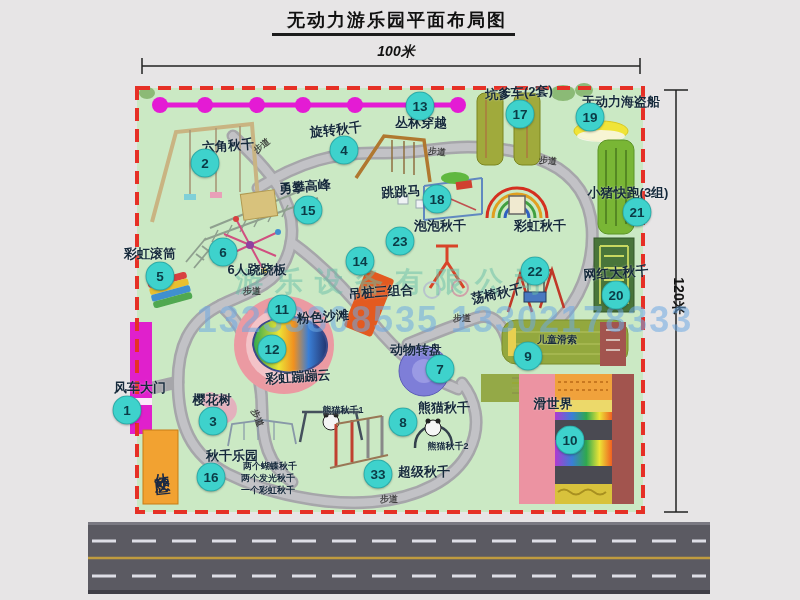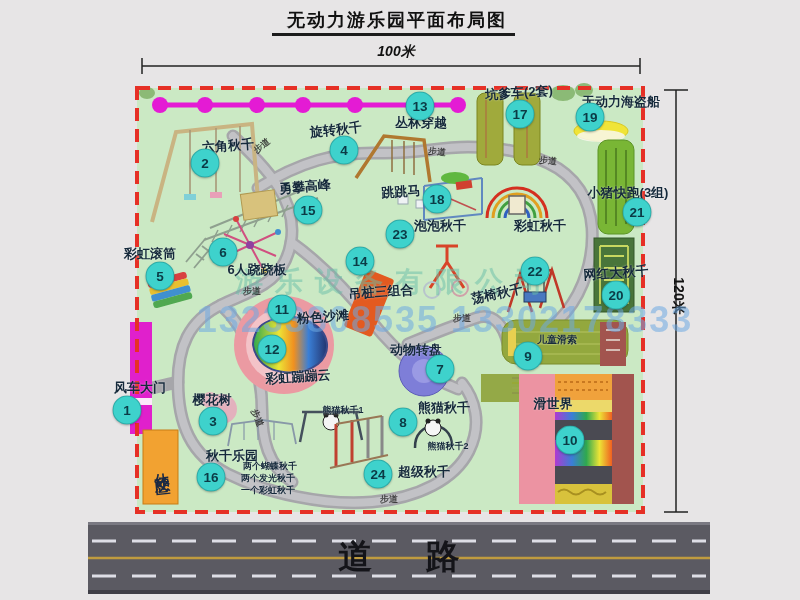--- a/index.html
+++ b/index.html
@@ -271,21 +271,20 @@
     </g>
   </svg>
 
   <div class="abs title" style="left:397px;top:8px;">无动力游乐园平面布局图</div>
   <div class="title-underline"></div>
   <div class="abs dim" style="left:396px;top:52px;font-style:italic;">100米</div>
   <div class="abs dim vert" style="left:678px;top:296px;">120米</div>
   <div class="abs wm1" style="left:395px;top:282px;">游乐设备有限公司</div>
   <div class="abs wm2" style="left:445px;top:320px;">13233808535 13302178333</div>
   <div class="abs rest" style="left:160px;top:467px;">休憩区</div>
-  <div class="abs road-label" style="left:399px;top:557px;">道 路</div>
 
   <div id="markers">
       <div class="abs lbl" style="left: 140px; top: 388px; font-size: 13px; transform: translate(-50%, -50%) rotate(0deg);">风车大门</div>
       <div class="abs badge" style="left: 127px; top: 410px;">1</div>
       <div class="abs lbl" style="left: 228px; top: 146px; font-size: 13px; transform: translate(-50%, -50%) rotate(-4deg);">六角秋千</div>
       <div class="abs badge" style="left: 205px; top: 163px;">2</div>
       <div class="abs lbl" style="left: 212px; top: 400px; font-size: 13px; transform: translate(-50%, -50%) rotate(0deg);">樱花树</div>
       <div class="abs badge" style="left: 213px; top: 421px;">3</div>
       <div class="abs lbl" style="left: 336px; top: 130px; font-size: 13px; transform: translate(-50%, -50%) rotate(-6deg);">旋转秋千</div>
       <div class="abs badge" style="left: 344px; top: 150px;">4</div>
@@ -319,23 +318,23 @@
       <div class="abs badge" style="left: 437px; top: 199px;">18</div>
       <div class="abs lbl" style="left: 621px; top: 102px; font-size: 13px; transform: translate(-50%, -50%) rotate(0deg);">无动力海盗船</div>
       <div class="abs badge" style="left: 590px; top: 117px;">19</div>
       <div class="abs lbl" style="left: 616px; top: 273px; font-size: 13px; transform: translate(-50%, -50%) rotate(-4deg);">网红大秋千</div>
       <div class="abs badge" style="left: 616px; top: 295px;">20</div>
       <div class="abs lbl" style="left: 628px; top: 193px; font-size: 13px; transform: translate(-50%, -50%) rotate(0deg);">小猪快跑(3组)</div>
       <div class="abs badge" style="left: 602px; top: 212px; margin-left: 35px;">21</div>
       <div class="abs lbl" style="left: 497px; top: 294px; font-size: 13px; transform: translate(-50%, -50%) rotate(-12deg);">荡椅秋千</div>
       <div class="abs badge" style="left: 535px; top: 271px;">22</div>
       <div class="abs lbl" style="left: 440px; top: 226px; font-size: 13px; transform: translate(-50%, -50%) rotate(0deg);">泡泡秋千</div>
-      <div class="abs badge" style="left: 400px; top: 234px;">23</div>
+      <div class="abs badge" style="left: 400px; top: 241px;">23</div>
       <div class="abs lbl" style="left: 424px; top: 472px; font-size: 13px; transform: translate(-50%, -50%) rotate(0deg);">超级秋千</div>
-      <div class="abs badge" style="left: 378px; top: 474px;">24</div>
+      <div class="abs badge" style="left: 378px; top: 474px;">33</div>
       <div class="abs xtra" style="left: 540px; top: 226px; font-size: 13px; transform: translate(-50%, -50%) rotate(0deg);">彩虹秋千</div>
       <div class="abs xtra" style="left: 343px; top: 410px; font-size: 9px; transform: translate(-50%, -50%) rotate(0deg);">熊猫秋千1</div>
       <div class="abs xtra" style="left: 448px; top: 446px; font-size: 9px; transform: translate(-50%, -50%) rotate(0deg);">熊猫秋千2</div>
       <div class="abs xtra" style="left: 270px; top: 466px; font-size: 9px; transform: translate(-50%, -50%) rotate(0deg);">两个蝴蝶秋千</div>
       <div class="abs xtra" style="left: 268px; top: 478px; font-size: 9px; transform: translate(-50%, -50%) rotate(0deg);">两个发光秋千</div>
       <div class="abs xtra" style="left: 268px; top: 490px; font-size: 9px; transform: translate(-50%, -50%) rotate(0deg);">一个彩虹秋千</div>
       <div class="abs trail" style="left: 262px; top: 146px; font-size: 9px; transform: translate(-50%, -50%) rotate(-38deg);">步道</div>
       <div class="abs trail" style="left: 437px; top: 152px; font-size: 9px; transform: translate(-50%, -50%) rotate(6deg);">步道</div>
       <div class="abs trail" style="left: 548px; top: 161px; font-size: 9px; transform: translate(-50%, -50%) rotate(6deg);">步道</div>
       <div class="abs trail" style="left: 252px; top: 291px; font-size: 9px; transform: translate(-50%, -50%) rotate(0deg);">步道</div>

